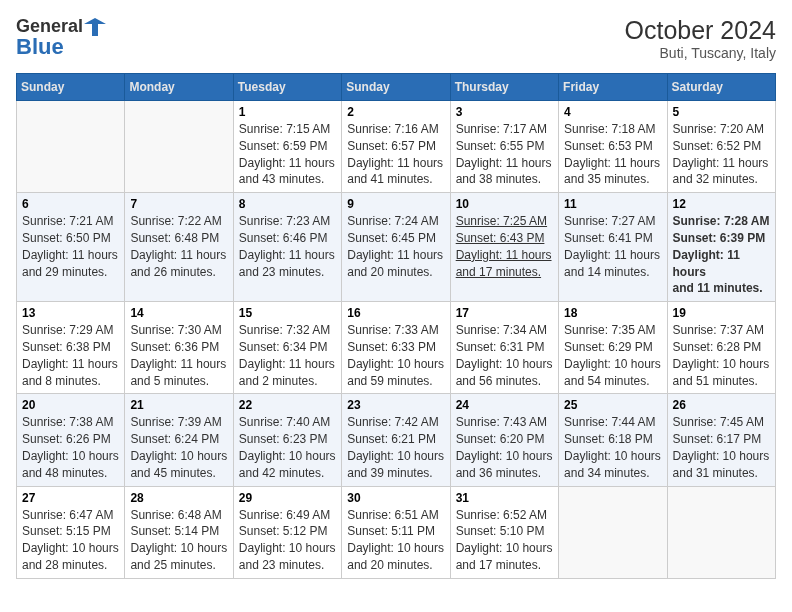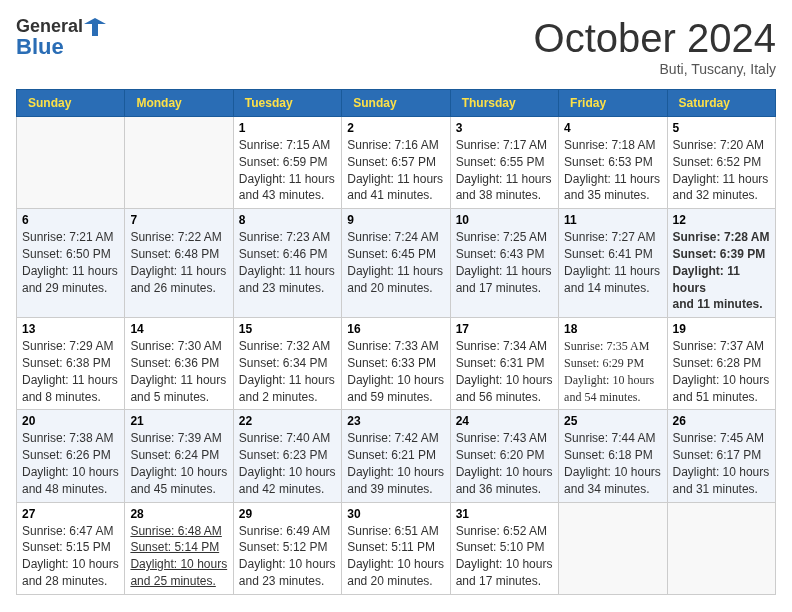--- a/index.html
+++ b/index.html
@@ -17,37 +17,37 @@
       margin-bottom: 12px;
     }
     .logo {
       display: flex;
       align-items: center;
     }
     .title-block {
       text-align: right;
     }
     .month-title {
-      font-size: 40px;
+      font-size: 25px;
       color: #333;
       font-weight: normal;
     }
     .subtitle {
       font-size: 14px;
       color: #555;
     }
     table {
       width: 100%;
       border-collapse: collapse;
       font-size: 11px;
     }
     thead tr th {
       background-color: #2a6db5;
-      color: #fde047;
-      padding: 6px 11px;
+      color: #e5e5e5;
+      padding: 6px 4px;
       text-align: left;
       font-size: 12px;
       border: 1px solid #1a5a9a;
     }
     tbody tr td {
       border: 1px solid #ccc;
       vertical-align: top;
       padding: 4px 5px;
       height: 80px;
       width: 108px;
@@ -171,21 +171,21 @@
         </td>
         <td>
           <div class="day-num">9</div>
           <div class="day-info" style="white-space: pre-line;">Sunrise: 7:24 AM
 Sunset: 6:45 PM
 Daylight: 11 hours
 and 20 minutes.</div>
         </td>
         <td>
           <div class="day-num">10</div>
-          <div class="day-info" style="white-space: pre-line;">Sunrise: 7:25 AM
+          <div class="day-info" style="white-space: pre-line; text-decoration: underline;">Sunrise: 7:25 AM
 Sunset: 6:43 PM
 Daylight: 11 hours
 and 17 minutes.</div>
         </td>
         <td>
           <div class="day-num">11</div>
           <div class="day-info" style="white-space: pre-line;">Sunrise: 7:27 AM
 Sunset: 6:41 PM
 Daylight: 11 hours
 and 14 minutes.</div>
@@ -229,21 +229,21 @@
         </td>
         <td>
           <div class="day-num">17</div>
           <div class="day-info" style="white-space: pre-line;">Sunrise: 7:34 AM
 Sunset: 6:31 PM
 Daylight: 10 hours
 and 56 minutes.</div>
         </td>
         <td>
           <div class="day-num">18</div>
-          <div class="day-info" style="white-space: pre-line; font-family: Liberation Serif, serif;">Sunrise: 7:35 AM
+          <div class="day-info" style="white-space: pre-line;">Sunrise: 7:35 AM
 Sunset: 6:29 PM
 Daylight: 10 hours
 and 54 minutes.</div>
         </td>
         <td>
           <div class="day-num">19</div>
           <div class="day-info" style="white-space: pre-line;">Sunrise: 7:37 AM
 Sunset: 6:28 PM
 Daylight: 10 hours
 and 51 minutes.</div>
@@ -303,21 +303,21 @@
       <tr>
         <td>
           <div class="day-num">27</div>
           <div class="day-info" style="white-space: pre-line;">Sunrise: 6:47 AM
 Sunset: 5:15 PM
 Daylight: 10 hours
 and 28 minutes.</div>
         </td>
         <td>
           <div class="day-num">28</div>
-          <div class="day-info" style="white-space: pre-line; text-decoration: underline;">Sunrise: 6:48 AM
+          <div class="day-info" style="white-space: pre-line;">Sunrise: 6:48 AM
 Sunset: 5:14 PM
 Daylight: 10 hours
 and 25 minutes.</div>
         </td>
         <td>
           <div class="day-num">29</div>
           <div class="day-info" style="white-space: pre-line;">Sunrise: 6:49 AM
 Sunset: 5:12 PM
 Daylight: 10 hours
 and 23 minutes.</div>

